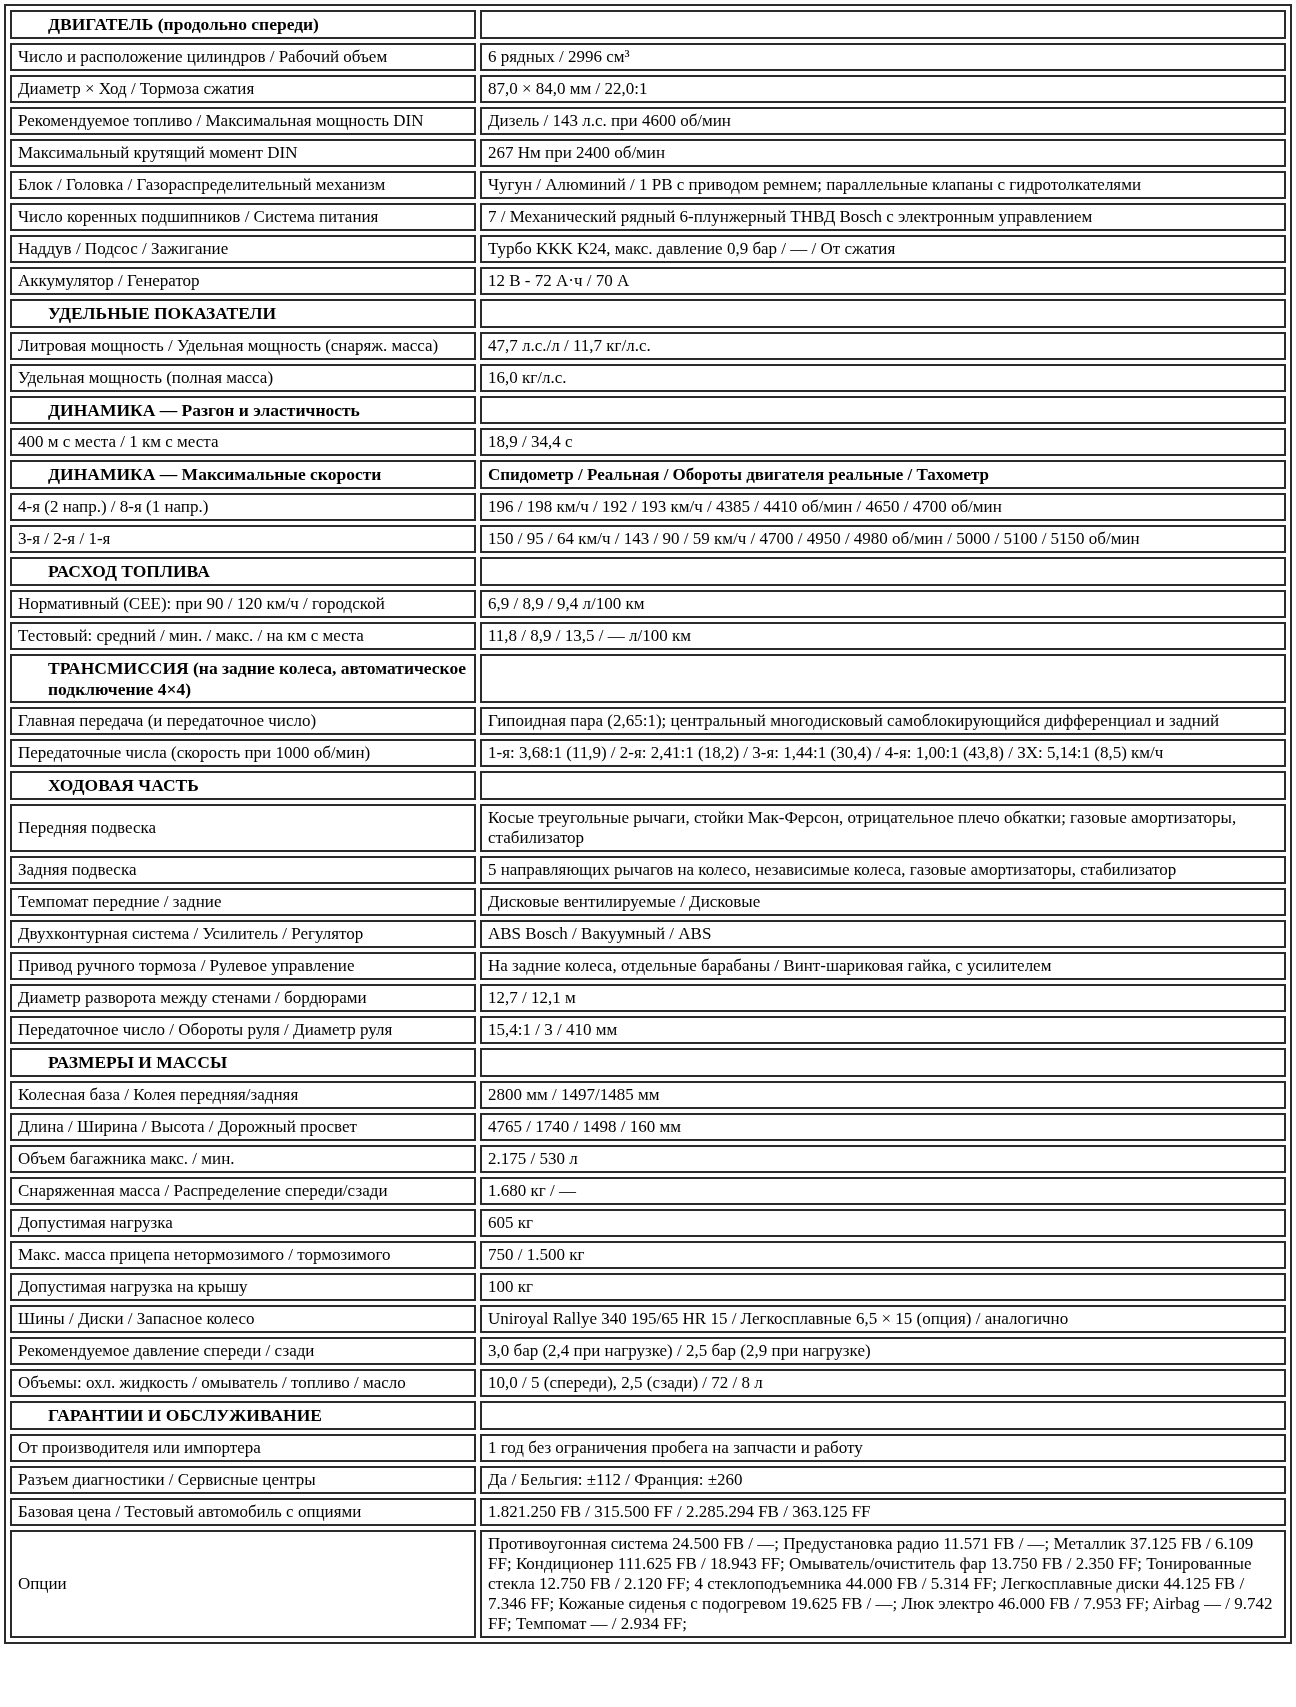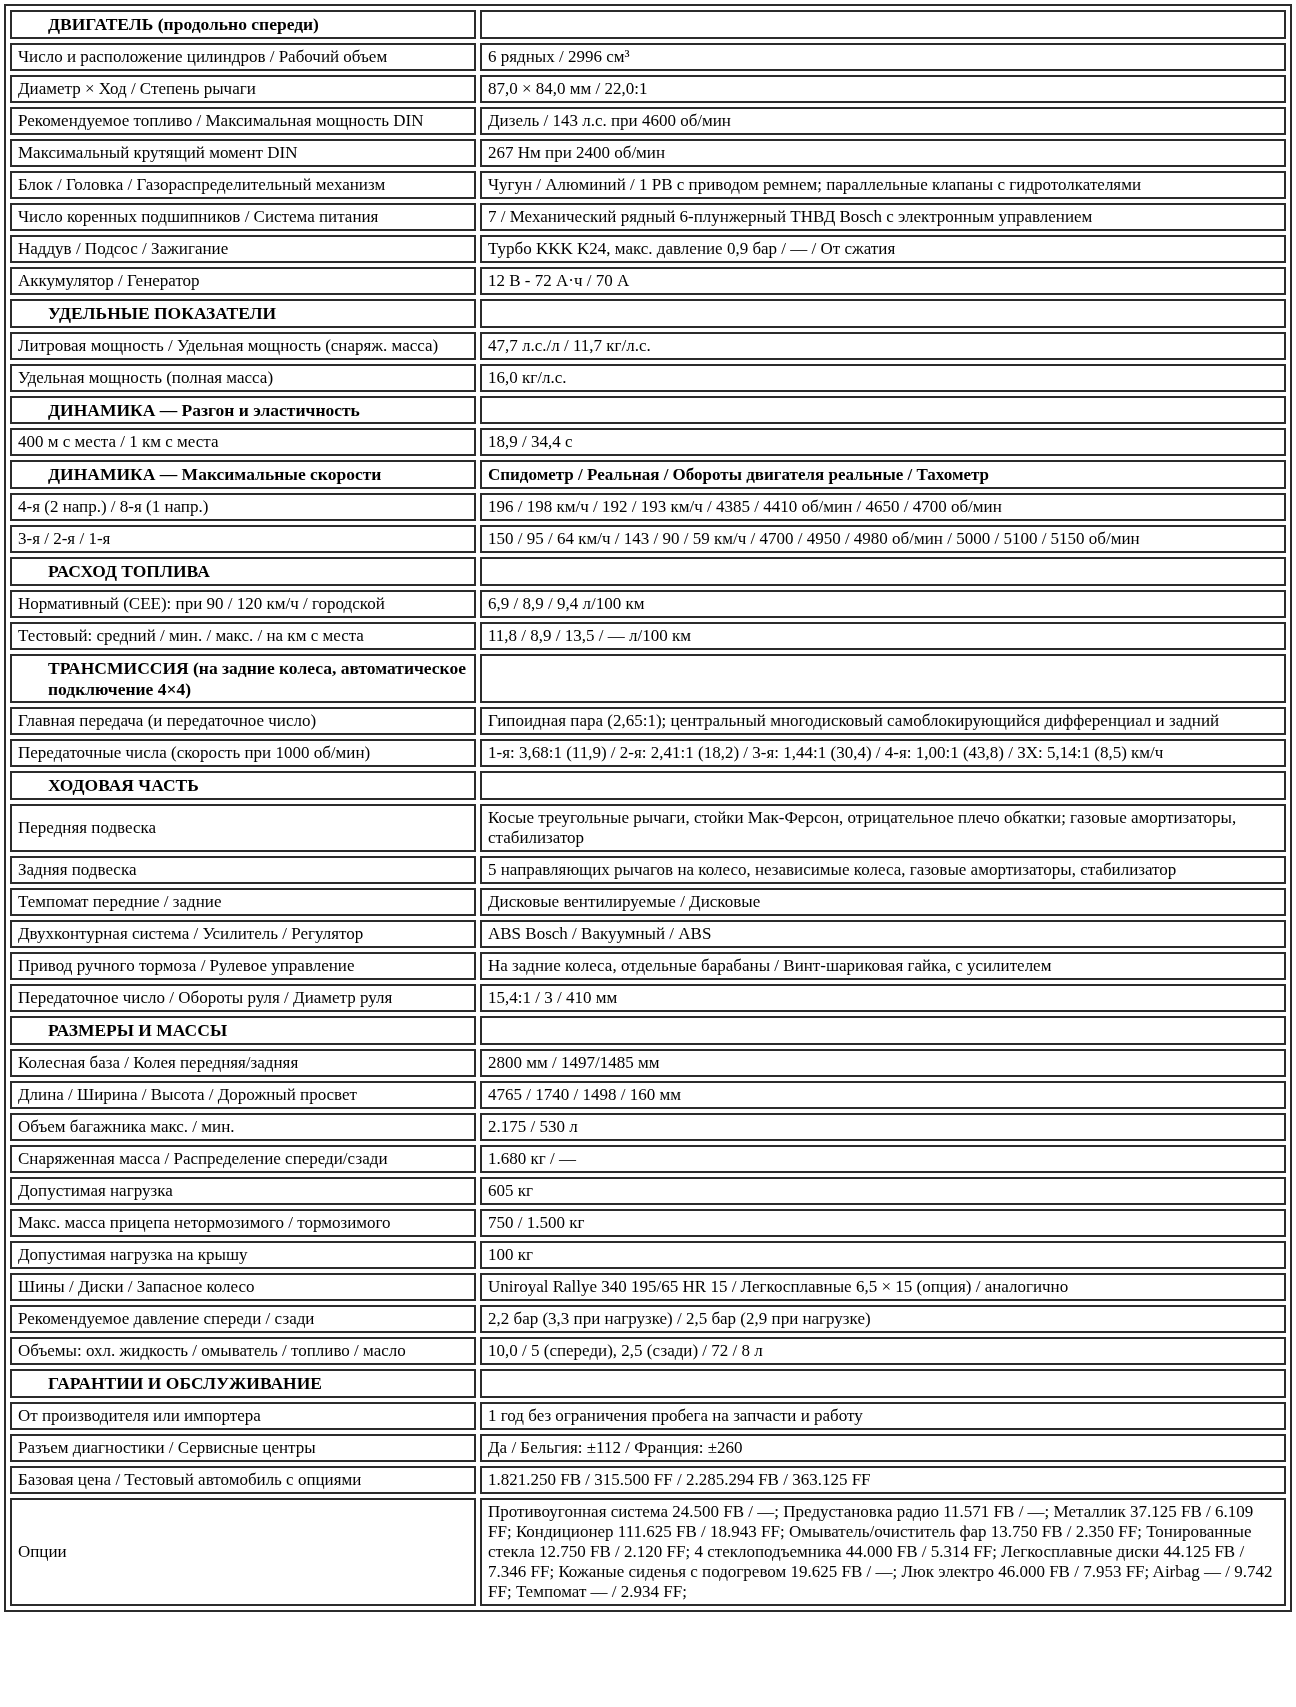--- a/index.html
+++ b/index.html
@@ -53,21 +53,21 @@
     <tbody>
         <tr class="section-header">
     <td class="label-cell">ДВИГАТЕЛЬ (продольно спереди)</td>
     <td class="value-cell"></td>
   </tr>
         <tr>
     <td class="label-cell">Число и расположение цилиндров / Рабочий объем</td>
     <td class="value-cell">6 рядных / 2996 см³</td>
   </tr>
         <tr>
-    <td class="label-cell">Диаметр × Ход / Степень рычаги</td>
+    <td class="label-cell">Диаметр × Ход / Тормоза сжатия</td>
     <td class="value-cell">87,0 × 84,0 мм / 22,0:1</td>
   </tr>
         <tr>
     <td class="label-cell">Рекомендуемое топливо / Максимальная мощность DIN</td>
     <td class="value-cell">Дизель / 143 л.с. при 4600 об/мин</td>
   </tr>
         <tr>
     <td class="label-cell">Максимальный крутящий момент DIN</td>
     <td class="value-cell">267 Нм при 2400 об/мин</td>
   </tr>
@@ -161,20 +161,24 @@
   </tr>
         <tr>
     <td class="label-cell">Двухконтурная система / Усилитель / Регулятор</td>
     <td class="value-cell">ABS Bosch / Вакуумный / ABS</td>
   </tr>
         <tr>
     <td class="label-cell">Привод ручного тормоза / Рулевое управление</td>
     <td class="value-cell">На задние колеса, отдельные барабаны / Винт-шариковая гайка, с усилителем</td>
   </tr>
         <tr>
+    <td class="label-cell">Диаметр разворота между стенами / бордюрами</td>
+    <td class="value-cell">12,7 / 12,1 м</td>
+  </tr>
+        <tr>
     <td class="label-cell">Передаточное число / Обороты руля / Диаметр руля</td>
     <td class="value-cell">15,4:1 / 3 / 410 мм</td>
   </tr>
         <tr class="section-header">
     <td class="label-cell">РАЗМЕРЫ И МАССЫ</td>
     <td class="value-cell"></td>
   </tr>
         <tr>
     <td class="label-cell">Колесная база / Колея передняя/задняя</td>
     <td class="value-cell">2800 мм / 1497/1485 мм</td>
@@ -202,21 +206,21 @@
         <tr>
     <td class="label-cell">Допустимая нагрузка на крышу</td>
     <td class="value-cell">100 кг</td>
   </tr>
         <tr>
     <td class="label-cell">Шины / Диски / Запасное колесо</td>
     <td class="value-cell">Uniroyal Rallye 340 195/65 HR 15 / Легкосплавные 6,5 × 15 (опция) / аналогично</td>
   </tr>
         <tr>
     <td class="label-cell">Рекомендуемое давление спереди / сзади</td>
-    <td class="value-cell">2,2 бар (3,3 при нагрузке) / 2,5 бар (2,9 при нагрузке)</td>
+    <td class="value-cell">3,0 бар (2,4 при нагрузке) / 2,5 бар (2,9 при нагрузке)</td>
   </tr>
         <tr>
     <td class="label-cell">Объемы: охл. жидкость / омыватель / топливо / масло</td>
     <td class="value-cell">10,0 / 5 (спереди), 2,5 (сзади) / 72 / 8 л</td>
   </tr>
         <tr class="section-header">
     <td class="label-cell">ГАРАНТИИ И ОБСЛУЖИВАНИЕ</td>
     <td class="value-cell"></td>
   </tr>
         <tr>

